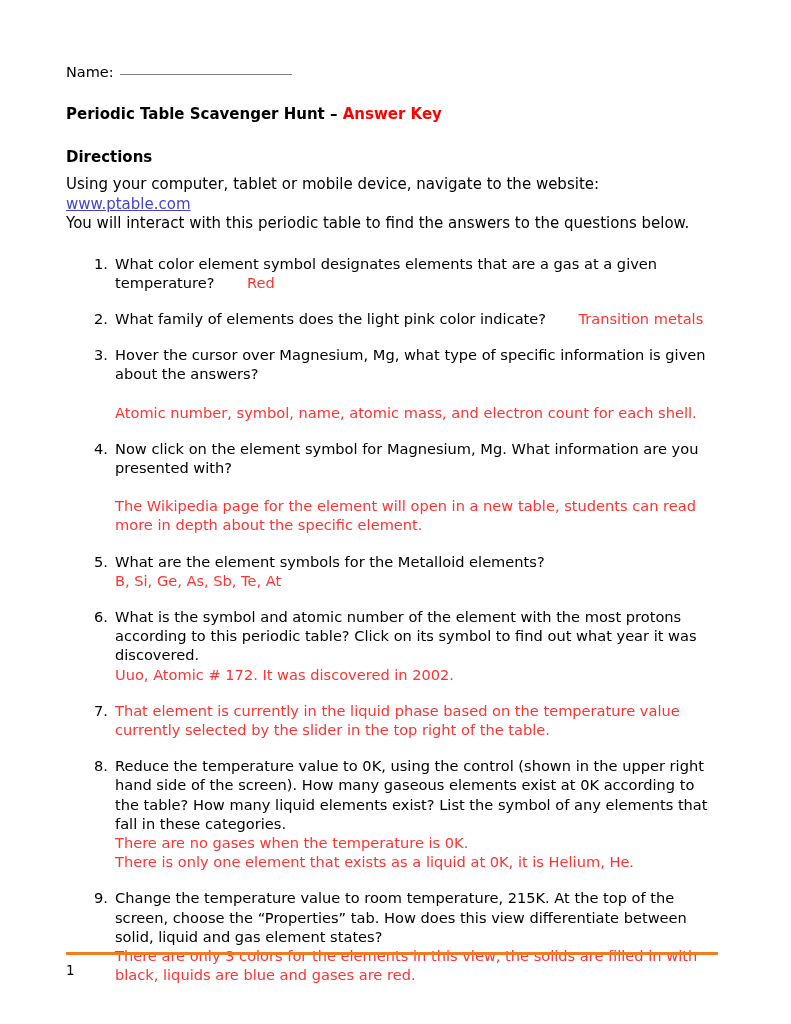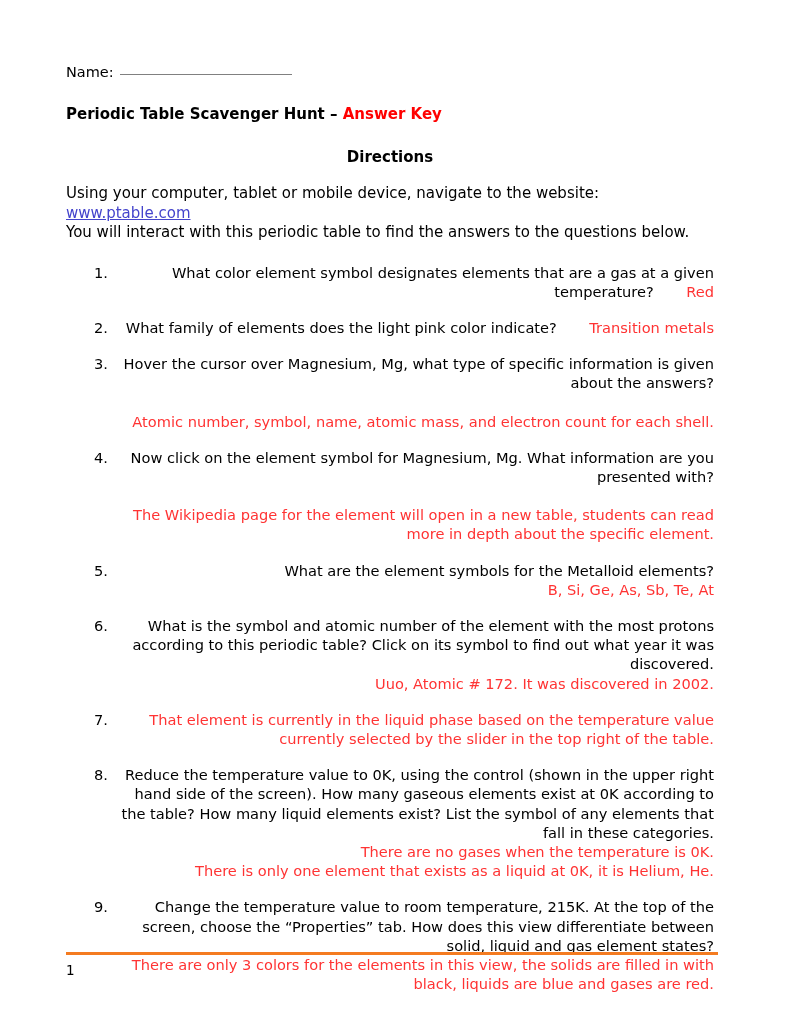--- a/index.html
+++ b/index.html
@@ -54,38 +54,36 @@
   }
   .doc-title .ak {
     color: #FF0000;
   }
   
   .directions-head {
     font-size: 15px;
     font-weight: bold;
     margin-top: 24px;
     line-height: 19px;
-    text-align: center;
   }
   .directions-body {
     font-size: 15px;
     line-height: 19.5px;
-    margin-top: 17px;
+    margin-top: 8px;
   }
   .link {
     color: #4444cc;
     text-decoration: underline;
   }
   
   ol.questions {
     margin: 20px 0 0 0;
     padding: 0;
     list-style: none;
     counter-reset: qnum;
-    text-align: right;
   }
   ol.questions > li {
     position: relative;
     padding-left: 49px;
     margin-bottom: 17px;
     font-size: 14.6px;
     line-height: 19.2px;
   }
   ol.questions > li::before {
     counter-increment: qnum;

